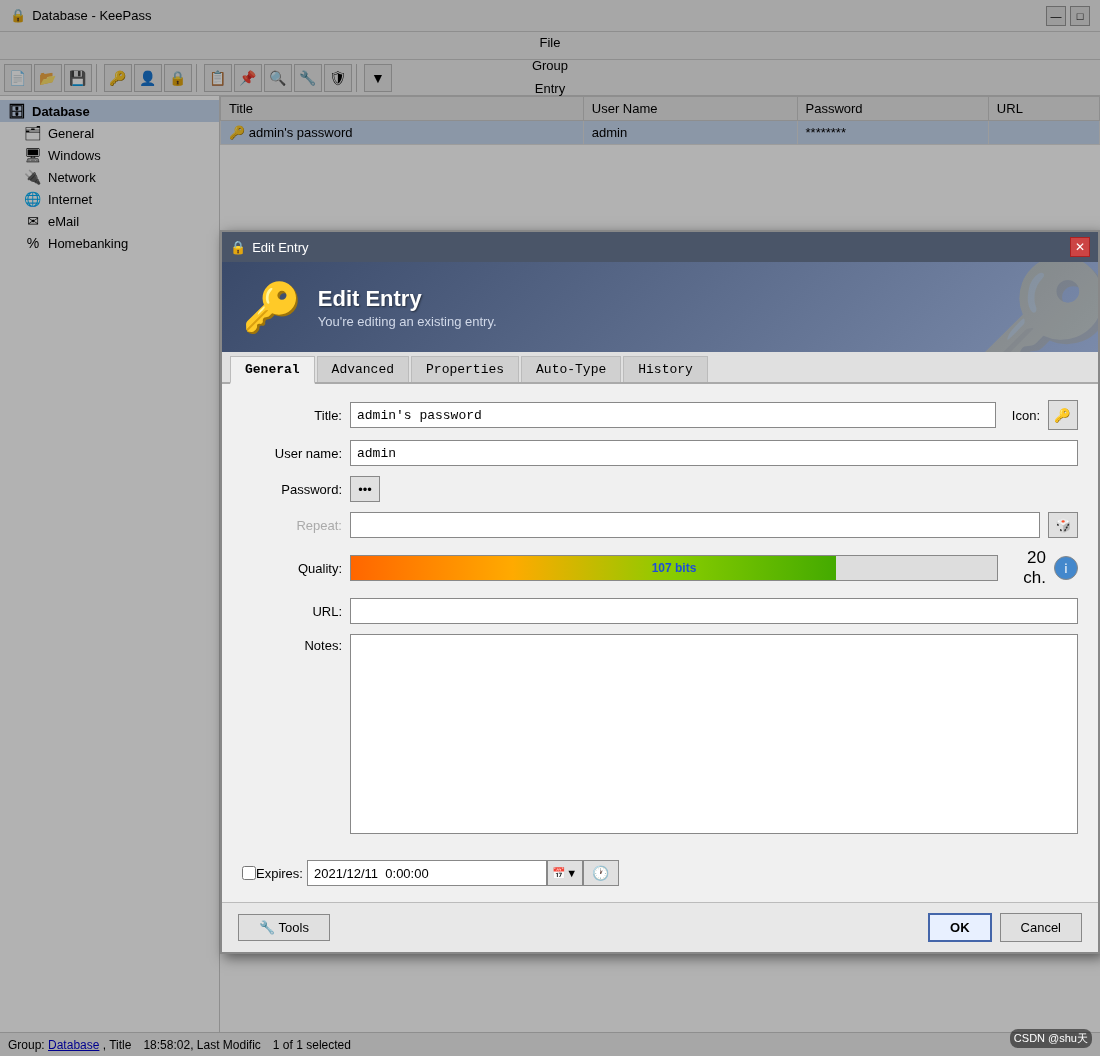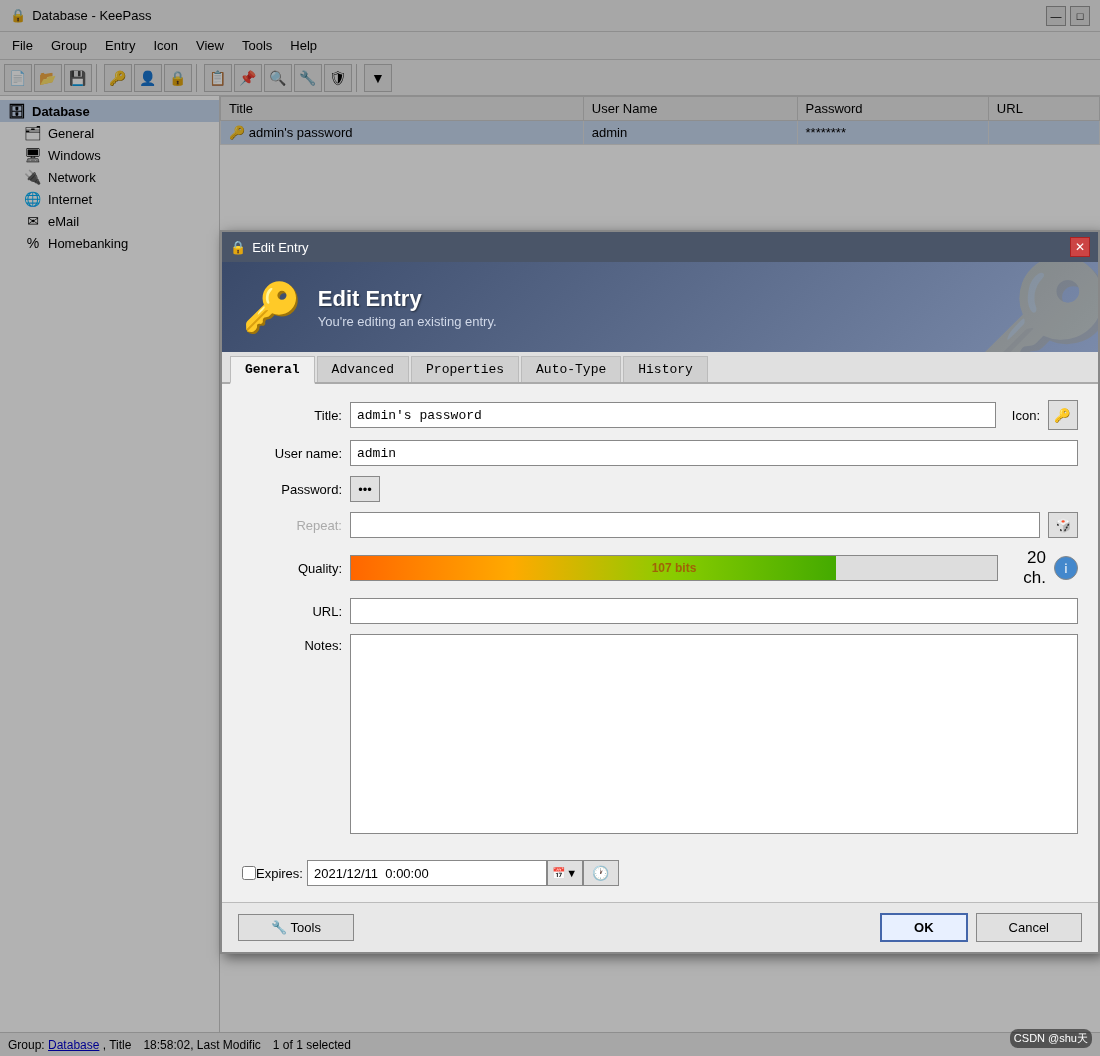--- a/index.html
+++ b/index.html
@@ -44,20 +44,21 @@
 
     
     .menu-bar {
       background: #f0f0f0;
       height: 28px;
       display: flex;
       align-items: center;
       padding: 0 4px;
       border-bottom: 1px solid #ccc;
       gap: 2px;
+      flex-direction: column;
     }
     .menu-item {
       padding: 3px 8px;
       cursor: pointer;
       font-size: 13px;
     }
 
     
     .toolbar {
       background: #f0f0f0;
@@ -307,21 +308,21 @@
       width: 75%;
       position: relative;
     }
     .quality-bar-text {
       position: absolute;
       top: 50%;
       left: 50%;
       transform: translate(-50%, -50%);
       font-size: 12px;
       font-weight: bold;
-      color: #a16207;
+      color: #1d4ed8;
       white-space: nowrap;
     }
     .quality-ch {
       font-size: 17px;
       width: 40px;
       text-align: right;
       flex-shrink: 0;
     }
 
     
@@ -373,21 +374,21 @@
     
     .dialog-footer {
       background: #e8e8e8;
       border-top: 1px solid #bbb;
       padding: 10px 16px;
       display: flex;
       align-items: center;
       justify-content: space-between;
     }
     .footer-btn {
-      padding: 5px 32px;
+      padding: 5px 20px;
       font-size: 13px;
       cursor: pointer;
       border: 1px solid #888;
       background: #e0e0e0;
     }
     .footer-btn.primary {
       background: #e8f0ff;
       border: 2px solid #4466aa;
       font-weight: bold;
     }

